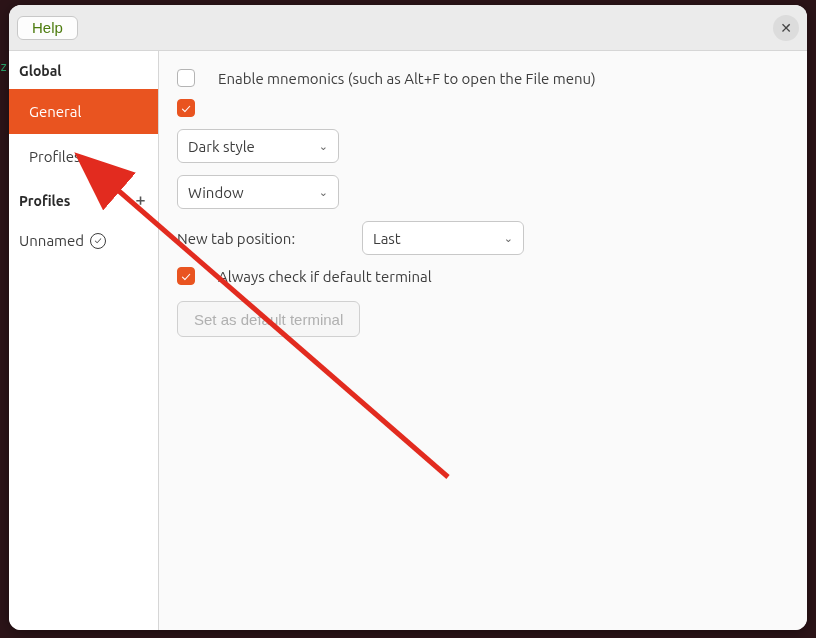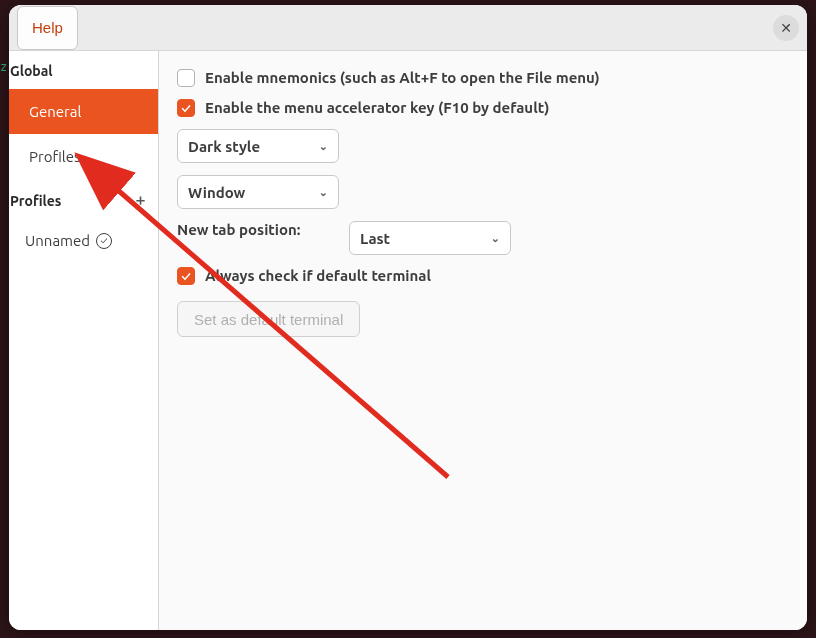--- a/index.html
+++ b/index.html
@@ -31,27 +31,27 @@
   .titlebar {
     height: 46px;
     background: #ebebeb;
     border-bottom: 1px solid #d6d6d6;
     display: flex;
     align-items: center;
     padding: 0 8px;
     position: relative;
   }
   .help-btn {
-    height: 44px;
+    height: 24px;
     padding: 0 14px;
     background: #fdfdfd;
     border: 1px solid #c8c8c8;
     border-radius: 6px;
     font-size: 15px;
-    color: #c2410c;
+    color: #4d7c0f;
     cursor: pointer;
   }
   .title {
     position: absolute;
     left: 0; right: 0;
     text-align: center;
     font-weight: 600;
     font-size: 15px;
     pointer-events: none;
   }
@@ -75,40 +75,40 @@
     min-height: 0;
   }
   .sidebar {
     width: 150px;
     background: #ffffff;
     border-right: 1px solid #d6d6d6;
     display: flex;
     flex-direction: column;
   }
   .side-header {
-    padding: 12px 10px 10px 1px;
+    padding: 12px 10px 10px 10px;
     font-weight: 700;
     font-size: 14px;
     color: #2a2a2a;
     display: flex;
     align-items: center;
     justify-content: space-between;
   }
   .side-item {
     padding: 14px 20px;
     font-size: 15px;
     color: #3d3d3d;
     cursor: pointer;
   }
   .side-item.active {
     background: #e95420;
     color: #ffffff;
   }
   .profile-item {
-    padding: 12px 16px;
+    padding: 12px 10px;
     display: flex;
     align-items: center;
     gap: 6px;
     cursor: pointer;
   }
   .add-icon {
     font-size: 15px;
     color: #555;
   }
   .check-circle {
@@ -122,23 +122,23 @@
     font-size: 10px;
   }
   .content {
     flex: 1;
     padding: 18px 18px;
     background: #fafafa;
     overflow: auto;
   }
   .row {
     display: flex;
+    align-items: center;
     margin-bottom: 12px;
-    gap: 10px;
-    font-weight: bold;
+    gap: 23px;
   }
   .checkbox {
     width: 18px;
     height: 18px;
     border: 1px solid #b4b4b4;
     border-radius: 4px;
     display: inline-flex;
     align-items: center;
     justify-content: center;
     flex: 0 0 auto;
@@ -231,21 +231,20 @@
 
     <div class="content">
 
       <div class="row">
         <span class="checkbox"></span>
         <span>Enable mnemonics (such as Alt+F to open the File menu)</span>
       </div>
 
       <div class="row">
         <span class="checkbox checked">✓</span>
-        <span>Enable the menu accelerator key (F10 by default)</span>
       </div>
 
       <div class="row">
         <div class="select">
           <span>Dark style</span>
           <span class="chev">⌄</span>
         </div>
       </div>
 
       <div class="row">

